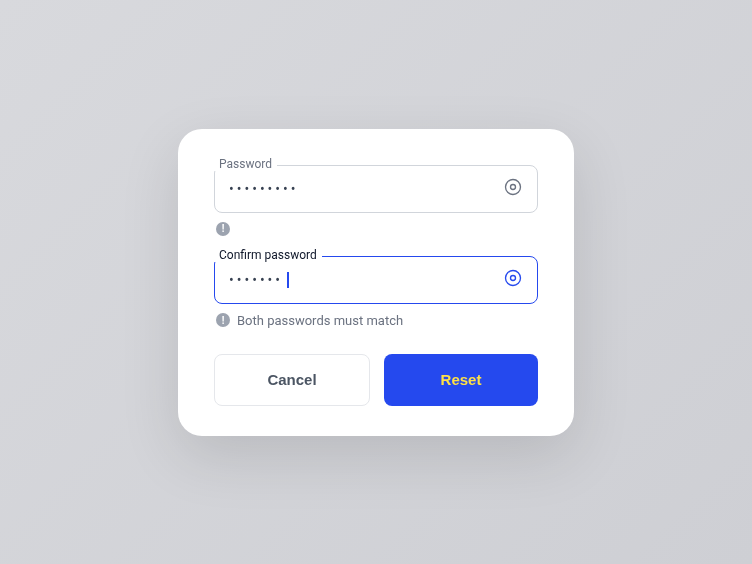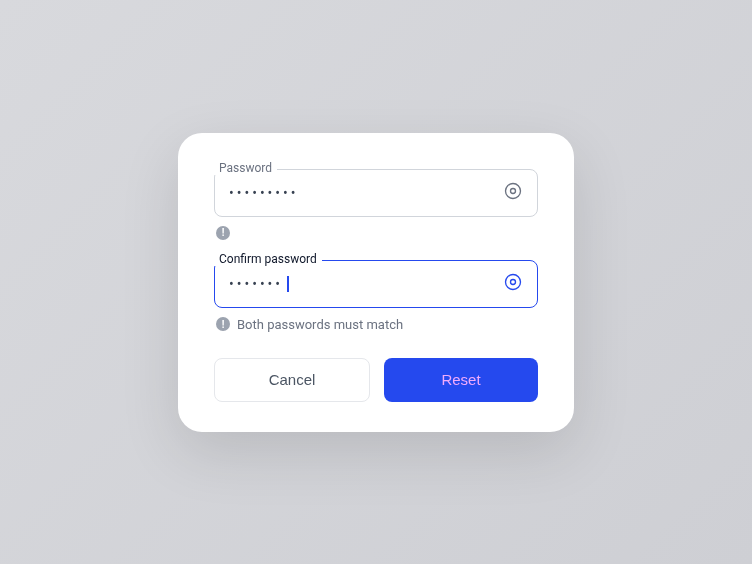--- a/index.html
+++ b/index.html
@@ -103,38 +103,38 @@
       font-weight: bold;
       flex-shrink: 0;
     }
     .button-row {
       display: flex;
       gap: 14px;
       margin-top: 26px;
     }
     .btn {
       flex: 1;
-      height: 44px;
+      height: 52px;
       border-radius: 8px;
       font-size: 15px;
-      font-weight: 400;
+      font-weight: 700;
       cursor: pointer;
       border: none;
       display: flex;
       align-items: center;
       justify-content: center;
     }
     .btn-secondary {
       background: #ffffff;
       border: 1px solid #e5e7eb;
       color: #4b5563;
     }
     .btn-primary {
       background: #2549ee;
-      color: #f0abfc;
+      color: #fde047;
     }
   </style>
 </head>
 <body>
 
 <div class="card">
 
   <div class="field-wrapper">
     <span class="field-label">Password</span>
     <div class="input-container">

